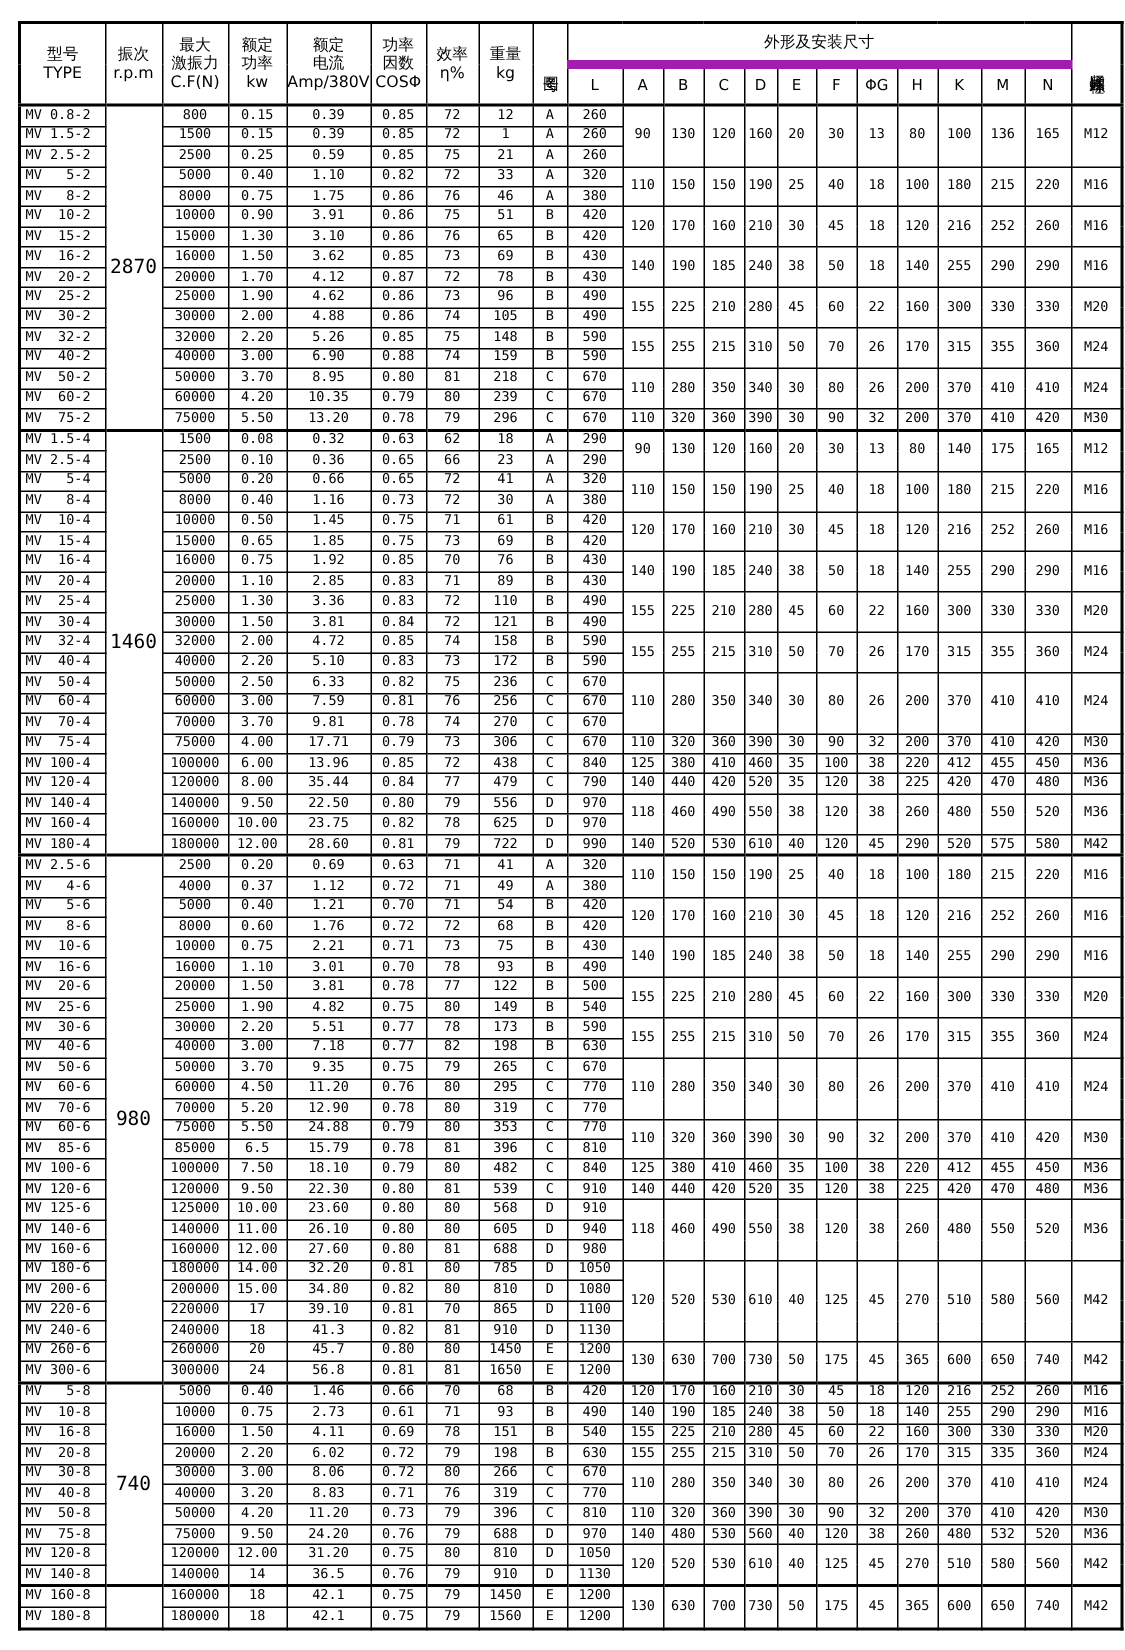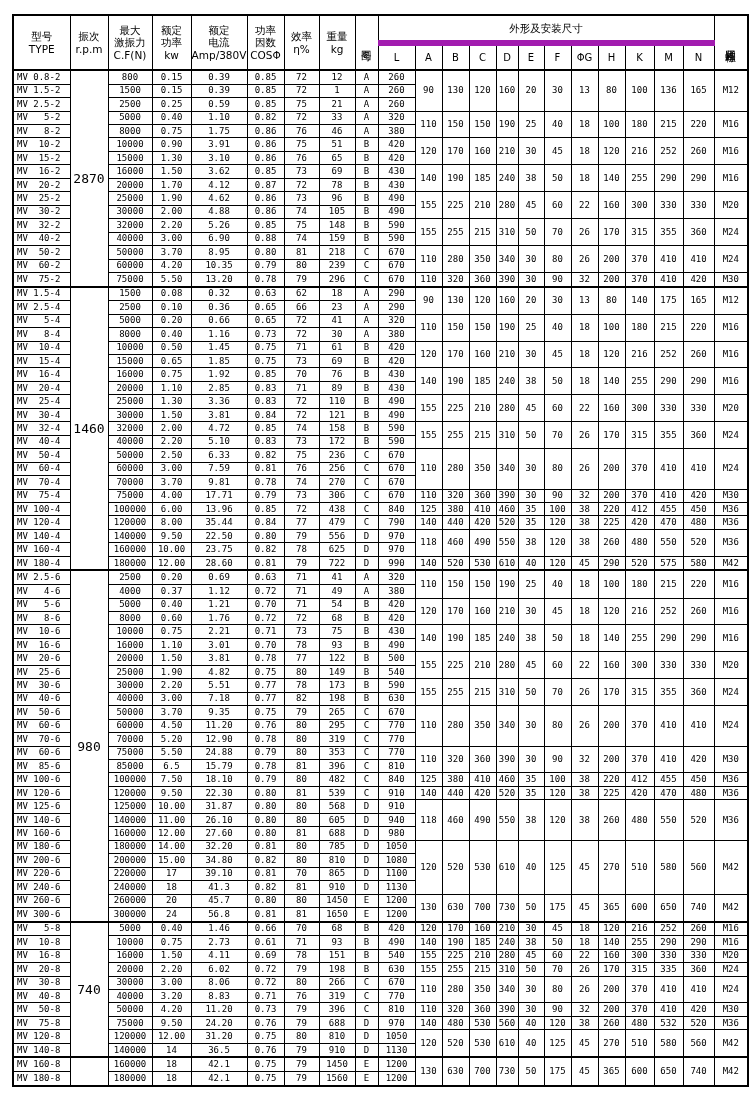--- a/index.html
+++ b/index.html
@@ -1056,21 +1056,21 @@
           <td class="dim-cell" rowspan="1">225</td>
           <td class="dim-cell" rowspan="1">420</td>
           <td class="dim-cell" rowspan="1">470</td>
           <td class="dim-cell" rowspan="1">480</td>
           <td class="bolt-cell" rowspan="1">M36</td>
         </tr>
         <tr>
           <td class="type-cell">MV 125-6</td>
           <td>125000</td>
           <td>10.00</td>
-          <td>31.87</td>
+          <td>23.60</td>
           <td>0.80</td>
           <td>80</td>
           <td>568</td>
           <td>D</td>
           <td>910</td>
           <td class="dim-cell" rowspan="3">118</td>
           <td class="dim-cell" rowspan="3">460</td>
           <td class="dim-cell" rowspan="3">490</td>
           <td class="dim-cell" rowspan="3">550</td>
           <td class="dim-cell" rowspan="3">38</td>

